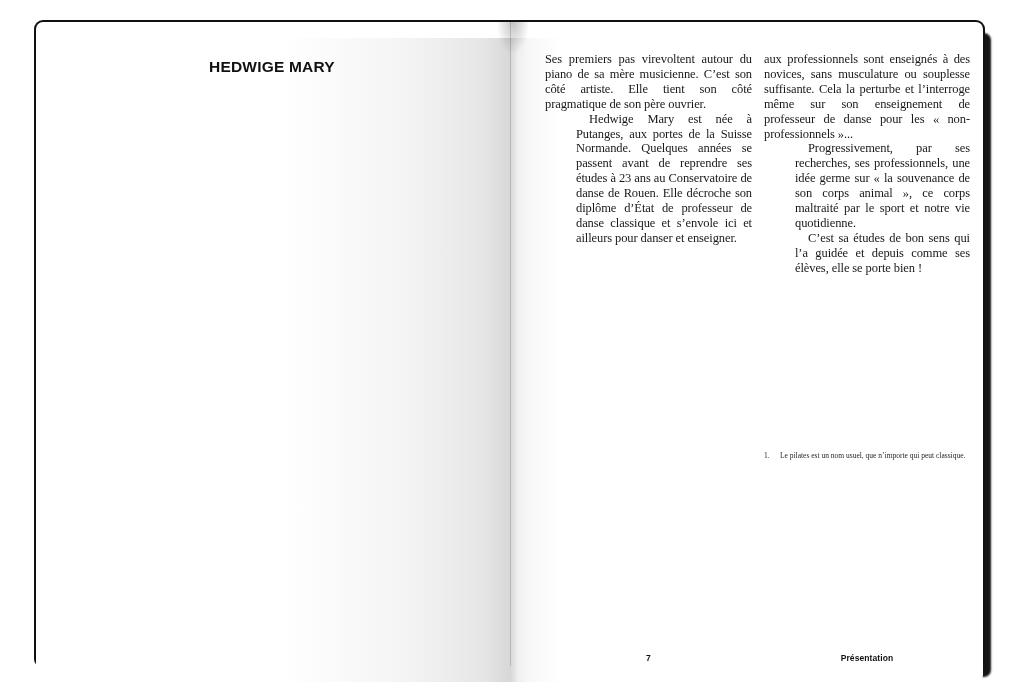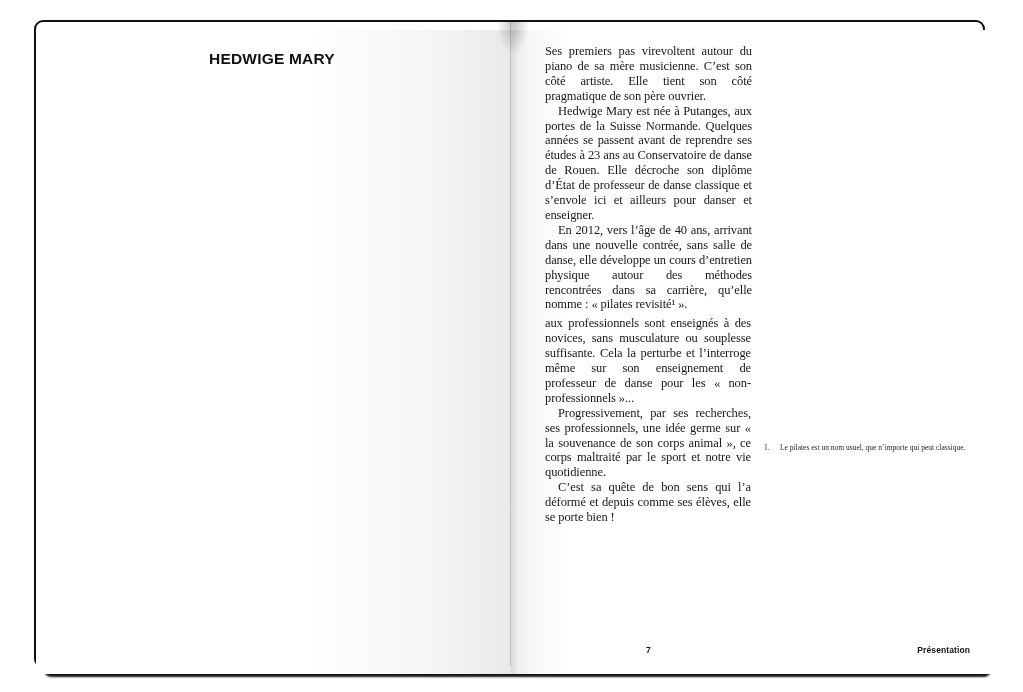--- a/index.html
+++ b/index.html
@@ -20,23 +20,22 @@
     left: 36px;
     top: 22px;
     width: 947px;
     height: 644px;
     background: #ffffff;
     border-radius: 7px;
     box-shadow: 0 0 0 2px #101010, 8px 11px 2px rgba(8,8,8,0.95);
   }
   .page {
     position: absolute;
-    top: 8px;
+    top: 16px;
     height: 100%;
-    padding-left: 48px;
   }
   .page-left {
     left: 0;
     width: 475px;
     border-radius: 7px 0 0 7px;
     background: linear-gradient(to right,
       #ffffff 0%, #ffffff 52%, #f4f4f4 78%, #e6e6e6 94%, #d7d7d7 100%);
   }
   .page-right {
     left: 475px;
@@ -72,36 +71,35 @@
     letter-spacing: 0.2px;
     color: #111111;
     white-space: nowrap;
   }
   .columns {
     position: absolute;
     left: 34px;
     top: 14px;
     width: 425px;
     display: flex;
-    gap: 4px;
-    flex-direction: column;
+    gap: 12px;
   }
   .text-column { width: 207px; }
   .text-column.second { width: 206px; }
   .para {
     margin: 0;
     font-size: 12.5px;
     line-height: 14.9px;
     text-align: justify;
     letter-spacing: -0.1px;
     color: #181818;
     hyphens: auto;
     -webkit-hyphens: auto;
   }
-  .para.indent { text-indent: 13px; }
+  .para.indent { text-indent: 13px; margin-left: 31px; }
   .footnote {
     position: absolute;
     left: 253px;
     top: 413px;
     width: 210px;
     display: flex;
     font-size: 7.5px;
     line-height: 9px;
     color: #1f1f1f;
   }
@@ -113,45 +111,44 @@
     position: absolute;
     top: 615px;
     font-family: "Liberation Sans", sans-serif;
     font-weight: bold;
     font-size: 8.5px;
     letter-spacing: 0.1px;
     color: #111111;
     text-align: center;
   }
   .footer-page-number { left: 34px; width: 207px; }
-  .footer-section { left: 253px; width: 206px; text-align: right; }
+  .footer-section { left: 253px; width: 206px; }
 </style>
 </head>
 <body>
 
 <div class="book">
 
   <div class="page page-left">
     <div class="page-title">HEDWIGE MARY</div>
   </div>
 
   <div class="page page-right">
 
     <div class="columns">
       <div class="text-column">
 
       <p class="para">Ses premiers pas virevoltent autour du piano de sa mère musicienne. C’est son côté artiste. Elle tient son côté pragmatique de son père ouvrier.</p>
           <p class="para indent">Hedwige Mary est née à Putanges, aux portes de la Suisse Normande. Quelques années se passent avant de reprendre ses études à 23 ans au Conservatoire de danse de Rouen. Elle décroche son diplôme d’État de professeur de danse classique et s’envole ici et ailleurs pour danser et enseigner.</p>
-          <p class="para indent">En 2012, vers l’âge de 40 ans, arrivant dans une nouvelle contrée, sans salle de danse, elle développe un cours d’entretien physique autour des méthodes rencontrées dans sa carrière, qu’elle nomme : « pilates revisité¹ ».</p>
         </div>
       <div class="text-column second">
 
       <p class="para">aux professionnels sont enseignés à des novices, sans musculature ou souplesse suffisante. Cela la perturbe et l’interroge même sur son enseignement de professeur de danse pour les « non-professionnels »...</p>
           <p class="para indent">Progressivement, par ses recherches, ses professionnels, une idée germe sur « la souvenance de son corps animal », ce corps maltraité par le sport et notre vie quotidienne.</p>
-          <p class="para indent">C’est sa quête de bon sens qui l’a déformé et depuis comme ses élèves, elle se porte bien !</p>
+          <p class="para indent">C’est sa études de bon sens qui l’a guidée et depuis comme ses élèves, elle se porte bien !</p>
         </div>
     </div>
 
     <div class="footnote">
       <span class="footnote-number">1.</span>
       <span class="footnote-text">Le pilates est un nom usuel, que n’importe qui peut classique.</span>
     </div>
 
     <div class="footer-label footer-page-number">7</div>
     <div class="footer-label footer-section">Présentation</div>

